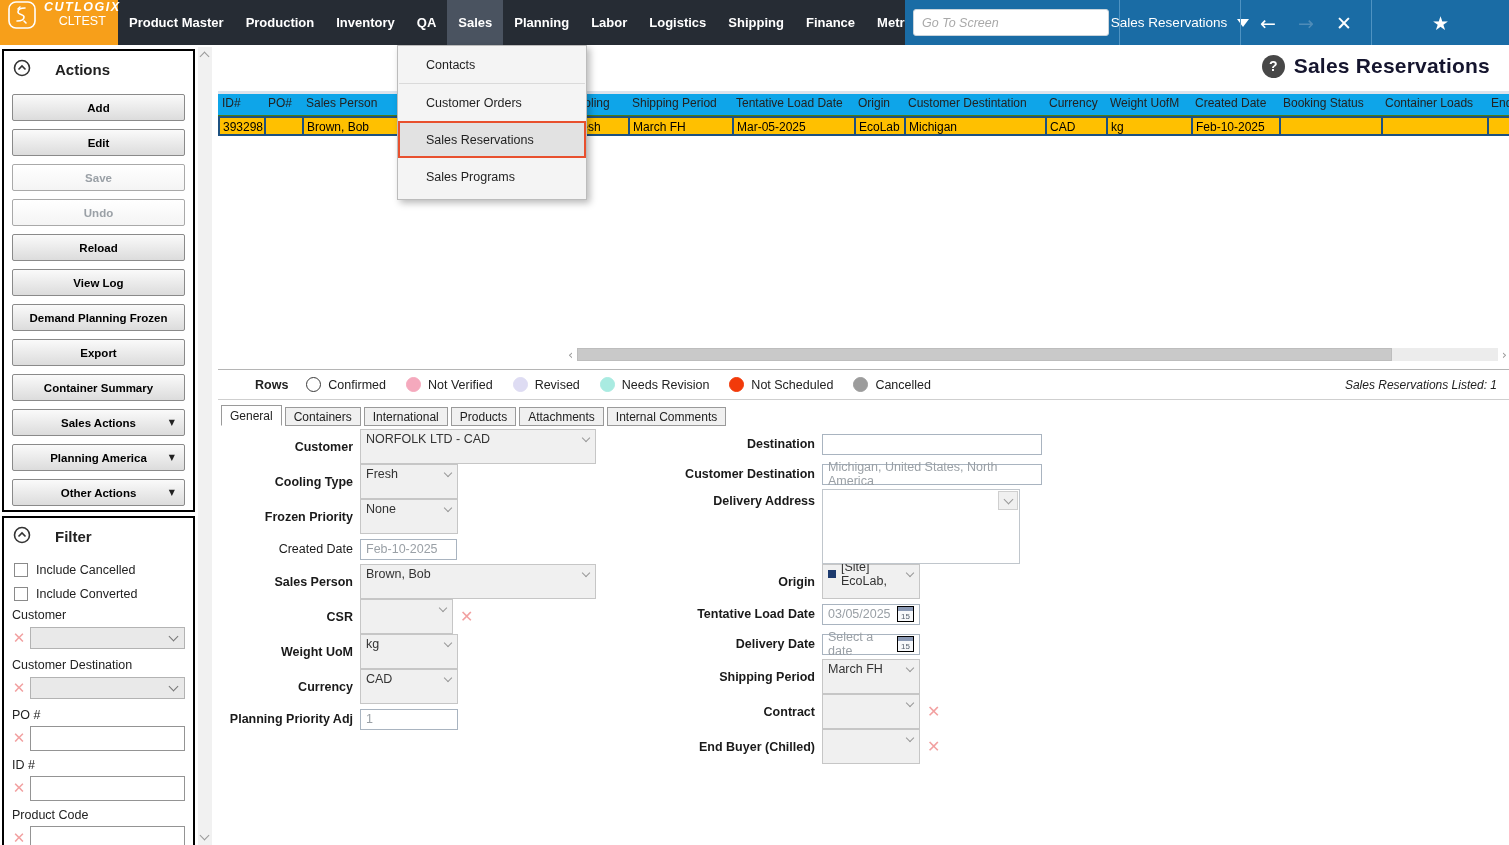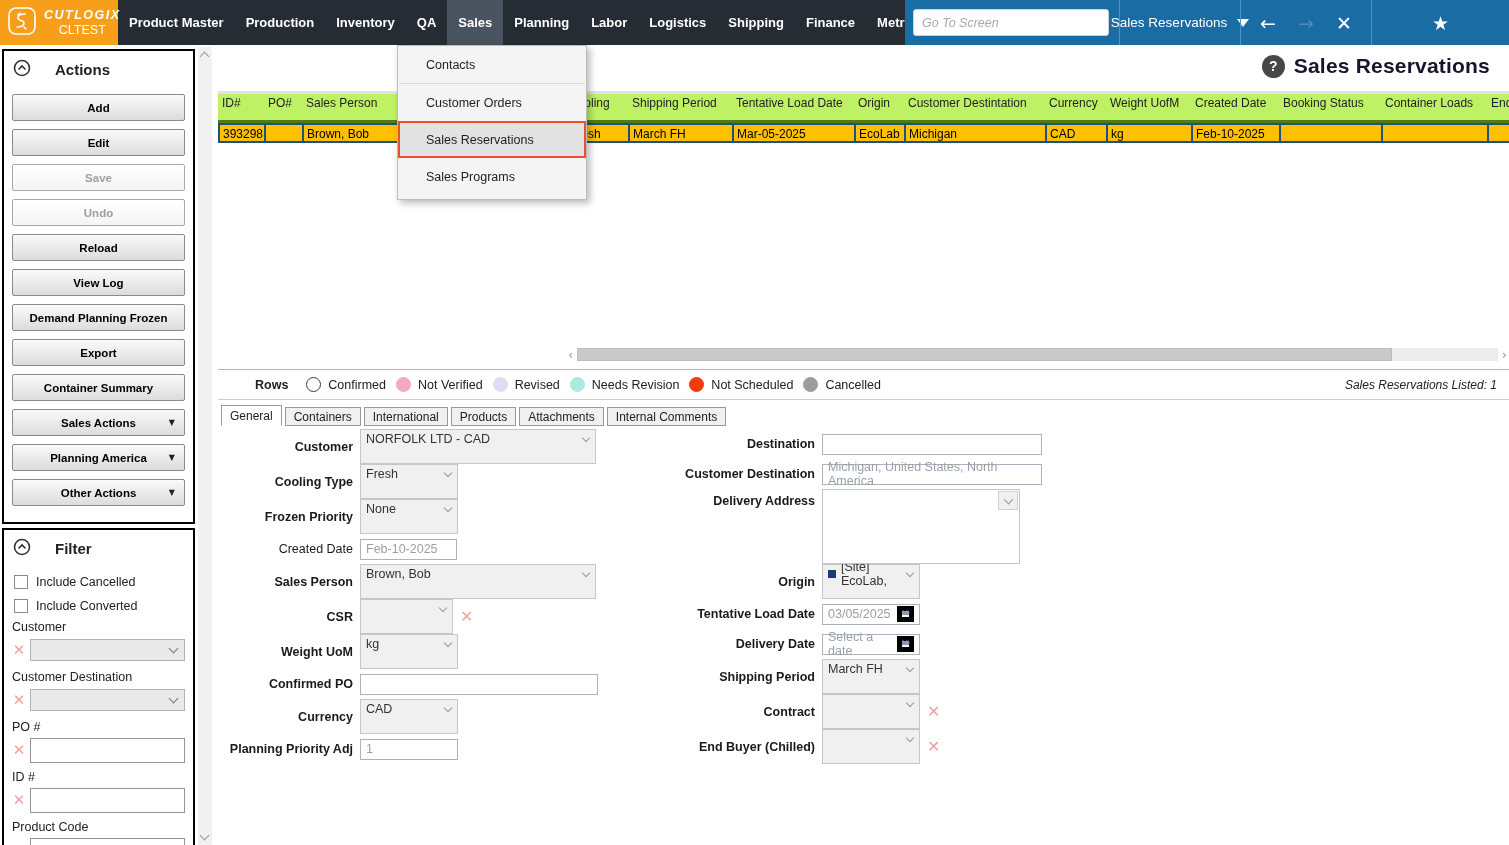--- a/index.html
+++ b/index.html
@@ -2,21 +2,21 @@
 <html><head>
 <meta charset="utf-8">
 <style>
   *{margin:0;padding:0;box-sizing:border-box}
   html,body{width:1509px;height:845px;overflow:hidden;background:#fff;
     font-family:"Liberation Sans",sans-serif;font-size:12.5px;color:#222}
   .uic{font-family:"DejaVu Sans",sans-serif}
 
   
   .topbar{position:absolute;left:0;top:0;width:1509px;height:45px;background:#262c34;display:flex}
-  .logo{width:118px;height:45px;background:#f79f1a;display:flex;align-items:center;gap:7px;padding:0 7px;flex:none}
+  .logo{width:118px;height:45px;background:#f79f1a;display:flex;align-items:flex-start;gap:7px;padding:0 7px;flex:none}
   .logo-txt{color:#fff;line-height:1.15}
   .logo-brand{font-weight:bold;font-style:italic;font-size:12.5px;letter-spacing:1.5px}
   .logo-env{font-size:12.5px;text-align:center}
   .nav{display:flex;align-items:stretch;color:#fff;font-weight:bold;font-size:13px}
   .nav-item{display:flex;align-items:center;padding:0 11px;cursor:pointer;white-space:nowrap}
   .nav-item.active{background:#4a5360}
   .blue{position:absolute;right:0;top:0;height:45px;width:604px;background:#1a6ca5;display:flex;align-items:center;color:#fff}
   .goto{width:196px;height:27px;margin:0 10px 0 8px;border:1px solid #c9d4dc;border-radius:3px;background:#fff;
     padding:0 8px;font-size:12.5px;font-family:"Liberation Sans",sans-serif;outline:none}
   .goto::placeholder{font-style:italic;color:#a9a9a9}
@@ -26,21 +26,21 @@
   .scr-label{font-size:13.5px;white-space:nowrap}
   .caret-down{width:0;height:0;border-left:6px solid transparent;border-right:6px solid transparent;border-top:8px solid #fff}
   .seg.arr-seg{width:130px;gap:22px;font-size:19px}
   .arrow-fwd{color:#4e8cb8}
   .seg.star-seg{width:137px;font-size:19px}
 
   
   .sidebar{position:absolute;left:0;top:47px;width:196px;bottom:0}
   .panel{border:2px solid #000;background:#fff;margin:2px 0 4px 2px;width:193px}
   .panel-hdr{display:flex;align-items:center;gap:24px;padding:8px 9px 4px;font-weight:bold;font-size:15px}
-  .panel-body{padding:2px 0 16px}
+  .panel-body{padding:2px 0 4px}
   .abtn{display:flex;align-items:center;justify-content:center;width:173px;height:27px;margin:8px auto 0;
     border:1px solid #8a8a8a;border-radius:2px;background:linear-gradient(#fafafa,#dcdcdc);
     font-weight:bold;font-size:11.5px;cursor:pointer;position:relative}
   .abtn.muted{background:linear-gradient(#ffffff,#f4f4f4);border-color:#a9a9a9}
   .abtn .dd{position:absolute;right:9px;font-size:8px;color:#222}
   .fcheck{display:flex;align-items:center;gap:8px;margin:10px 10px 0;font-size:12.5px}
   .cbox{width:14px;height:14px;border:1px solid #8a8a8a;background:#fff;flex:none}
   .ffl{margin:7px 8px 3px;font-size:12.5px}
   .ffrow{display:flex;align-items:center;margin:0 8px 2px 4px;height:26px}
   .fx{color:#f2a0a0;font-size:15px;font-weight:bold;width:22px;text-align:center;flex:none;cursor:pointer}
@@ -57,21 +57,21 @@
   .vsb .dn{bottom:6px;transform:rotate(45deg)}
 
   
   .main{position:absolute;left:218px;top:47px;right:0;bottom:0;background:#fff}
   .page-title{position:absolute;top:7px;right:19px;display:flex;align-items:center;gap:9px}
   .help-ic{width:23px;height:23px;border-radius:50%;background:#474747;color:#fff;font-weight:bold;
     font-size:14px;display:flex;align-items:center;justify-content:center}
   .pt-text{font-size:21px;font-weight:bold;color:#15152e;letter-spacing:.2px}
 
   .gridwrap{position:absolute;left:0;right:0;top:44px;height:273px;border-top:3px solid #dde3ec;background:#fff}
-  .ghead{display:flex;height:29px;background:#bef264;border-bottom:3px solid #4d7c0f}
+  .ghead{display:flex;height:22px;background:#0ea5e9;border-bottom:1px solid #4d7c0f}
   .gh-cell{font-size:12px;color:#222;padding:2px 0 0 4px;white-space:nowrap;overflow:hidden;flex:none}
   .grow{display:flex;height:20px;border:2px solid #1e5180;width:max-content}
   .gr-cell{background:#ffc000;border-right:2px solid #1e5180;font-size:12px;color:#000;
     padding:2px 0 0 3px;white-space:nowrap;overflow:hidden;flex:none}
   .gr-cell:last-child{border-right:none}
   .hscroll{position:absolute;bottom:2px;left:350px;right:2px;height:15px;display:flex;align-items:center;gap:4px;color:#9a9a9a}
   .hs-arrow{font-size:13px;line-height:1;flex:none}
   .hs-track{flex:1;height:13px;background:#ececec;position:relative}
   .hs-thumb{position:absolute;left:0;top:0;height:13px;width:815px;background:#c9c9c9;border:1px solid #bdbdbd}
 
@@ -98,21 +98,21 @@
   .fcol.right .flabel{width:184px}
   .flabel.bold{font-weight:bold}
   .frow.top .flabel{padding-top:5px}
   .fctl{display:flex;align-items:center}
   .sel{height:35px;background:#f0f0f0;border:1px solid #c6c6c6;display:flex;align-items:center;
     padding:0 6px 15px 5px;font-size:12.5px;color:#333;cursor:pointer}
   .sel .chev{margin-left:auto;width:6px;height:6px;border-color:#999;margin-top:-3px}
   .inp{height:21px;background:#fff;border:1px solid #a9b4c0;display:flex;align-items:center;
     padding:0 5px;font-size:12.5px;color:#222}
   .muted{color:#9aa0a6}
-  .cal{width:17px;height:16px;margin-left:auto;border:5px solid #000000;background:#f6f8fb;flex:none;
+  .cal{width:17px;height:16px;margin-left:auto;border:1px solid #000000;background:#f6f8fb;flex:none;
     font-size:8px;color:#55606e;display:flex;align-items:flex-end;justify-content:center;position:relative;line-height:1}
   .cal::before{content:"";position:absolute;top:0;left:0;right:0;height:4px;background:#8a99b5}
   .tabox{width:198px;height:75px;border:1px solid #c0c6cc;background:#fff;position:relative}
   .ta-chev{position:absolute;right:1px;top:1px;width:20px;height:19px;background:#f0f0f0;border:1px solid #cfcfcf;
     display:flex;align-items:center;justify-content:center;cursor:pointer}
   .ta-chev .chev{margin-top:-2px;border-color:#999}
   .cb{width:16px;height:16px;background:#e3e3e3;border:1px solid #aeaeae}
   .site-sq{width:8px;height:8px;background:#1d3a6e;margin-right:5px;flex:none}
   .clearx{color:#f2a0a0;font-size:16px;font-weight:bold;margin-left:7px;cursor:pointer;line-height:1}
 
@@ -312,21 +312,21 @@
       <span class="hs-arrow uic">‹</span>
       <div class="hs-track">
         <div class="hs-thumb"></div>
       </div>
       <span class="hs-arrow uic">›</span>
     </div>
   </div>
 
   <div class="legend">
     <span class="lg-label">Rows</span>
-    <span id="legend-items" style="display:flex;gap:10px;">
+    <span id="legend-items" style="display:flex;gap:20px;">
         <span class="lg-item">
           <span class="lg-dot" style="background: rgb(255, 255, 255); border: 1.5px solid rgb(58, 58, 58);"></span>
           <span>Confirmed</span>
         </span>
         <span class="lg-item">
           <span class="lg-dot" style="background: rgb(245, 169, 189); border: 1.5px solid rgb(245, 169, 189);"></span>
           <span>Not Verified</span>
         </span>
         <span class="lg-item">
           <span class="lg-dot" style="background: rgb(222, 220, 243); border: 1.5px solid rgb(222, 220, 243);"></span>
@@ -415,28 +415,20 @@
       <div class="frow">
         <label class="flabel bold">Weight UoM</label>
         <div class="fctl">
           <div class="sel" style="width: 98px;">
             <span>kg</span>
             <span class="chev"></span>
           </div>
         </div>
       </div>
       <div class="frow">
-        <label class="flabel bold">Confirmed PO</label>
-        <div class="fctl">
-          <div class="inp" style="width: 238px;">
-            <span></span>
-          </div>
-        </div>
-      </div>
-      <div class="frow">
         <label class="flabel bold">Currency</label>
         <div class="fctl">
           <div class="sel" style="width: 98px;">
             <span>CAD</span>
             <span class="chev"></span>
           </div>
         </div>
       </div>
       <div class="frow">
         <label class="flabel bold">Planning Priority Adj</label>

